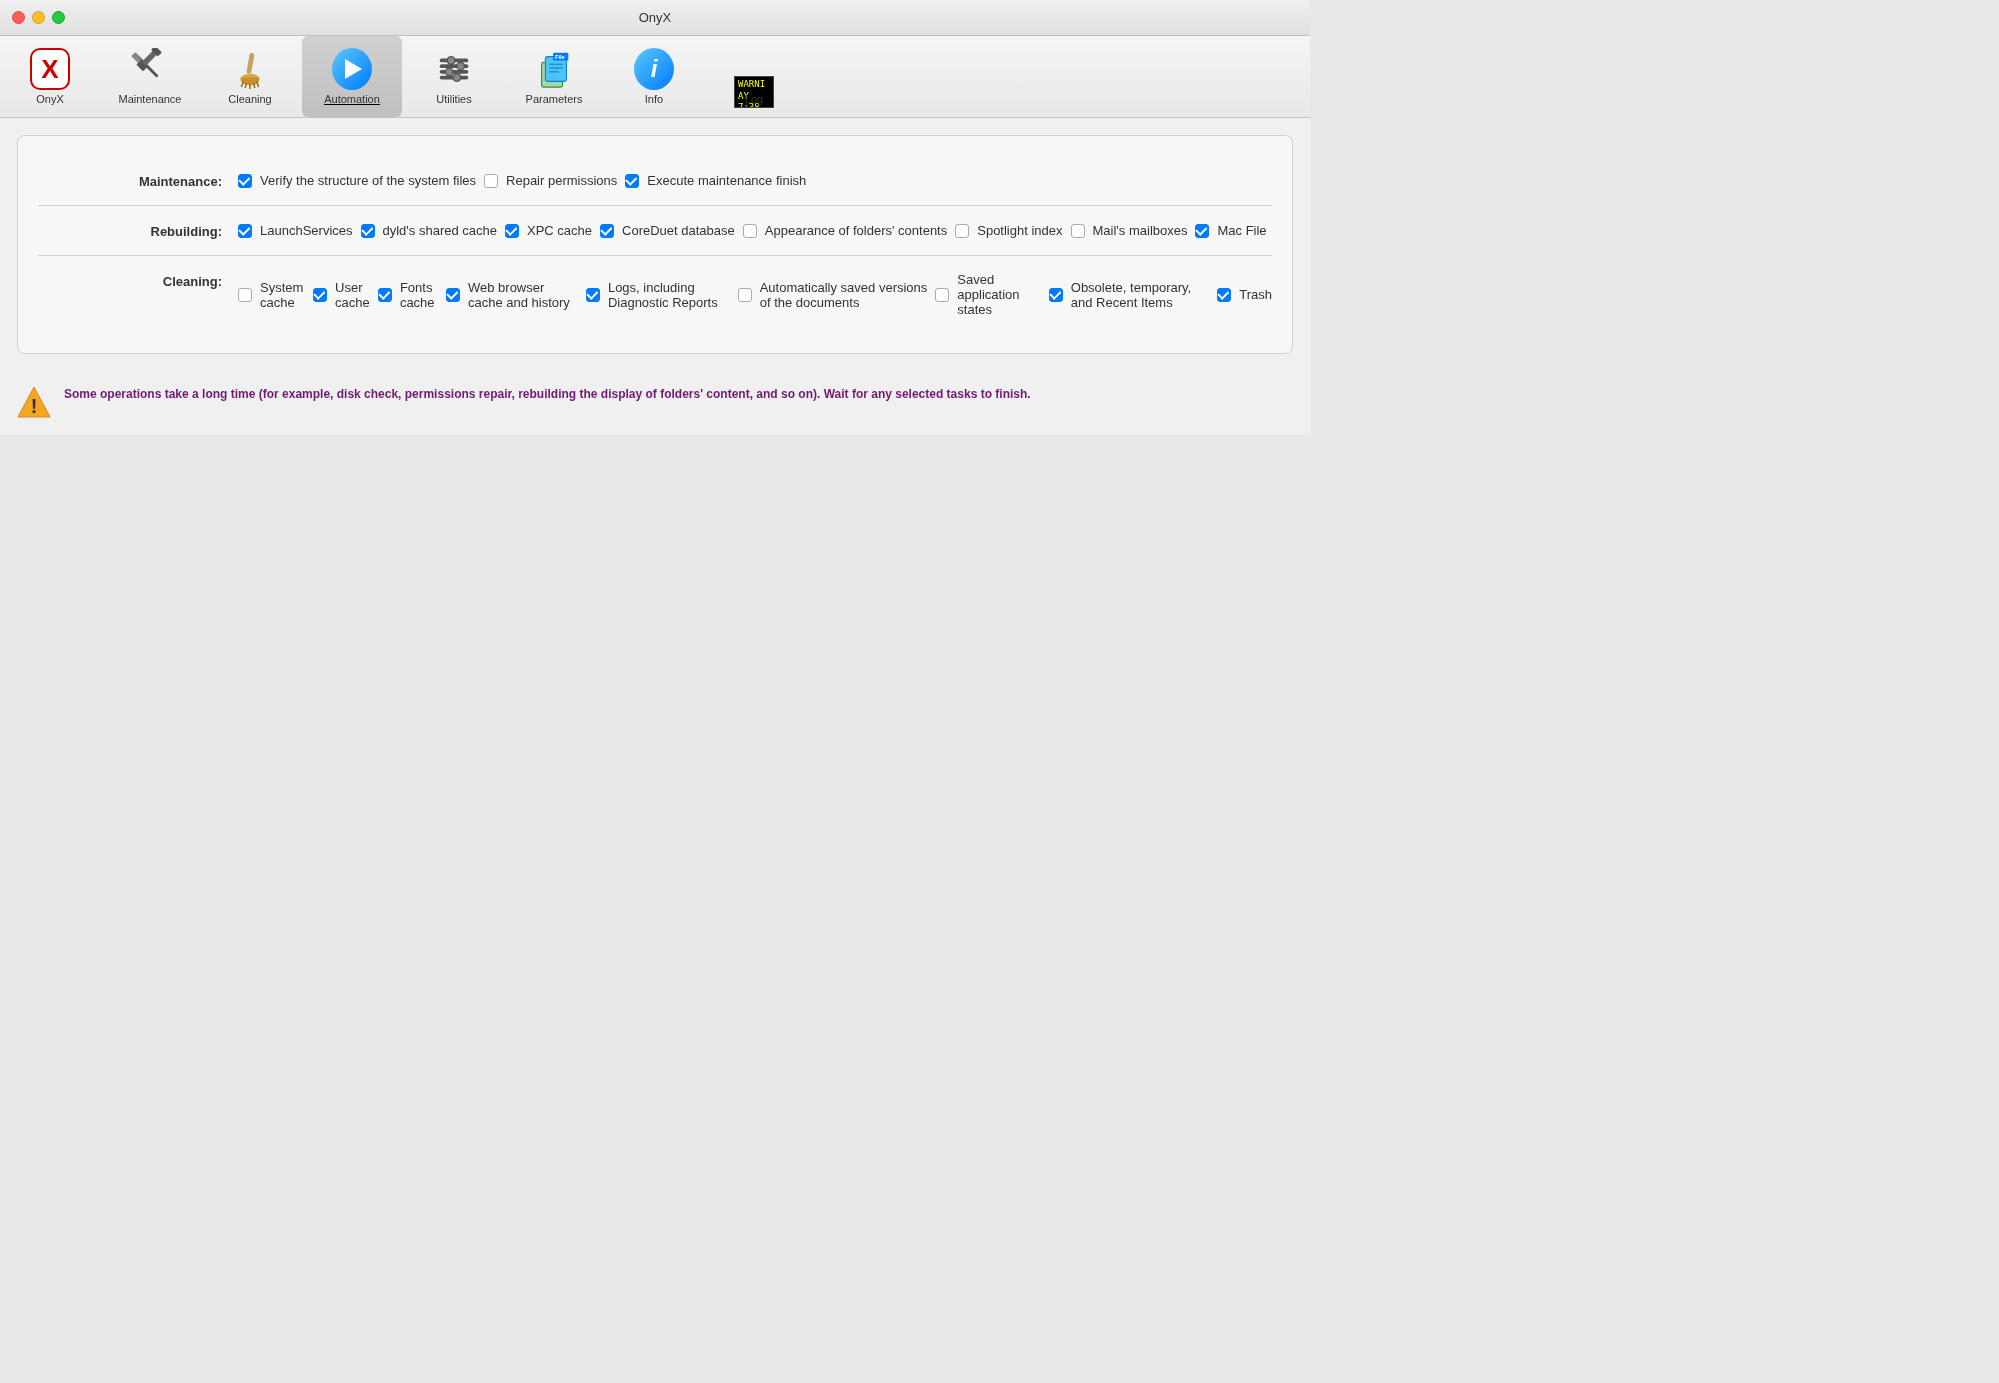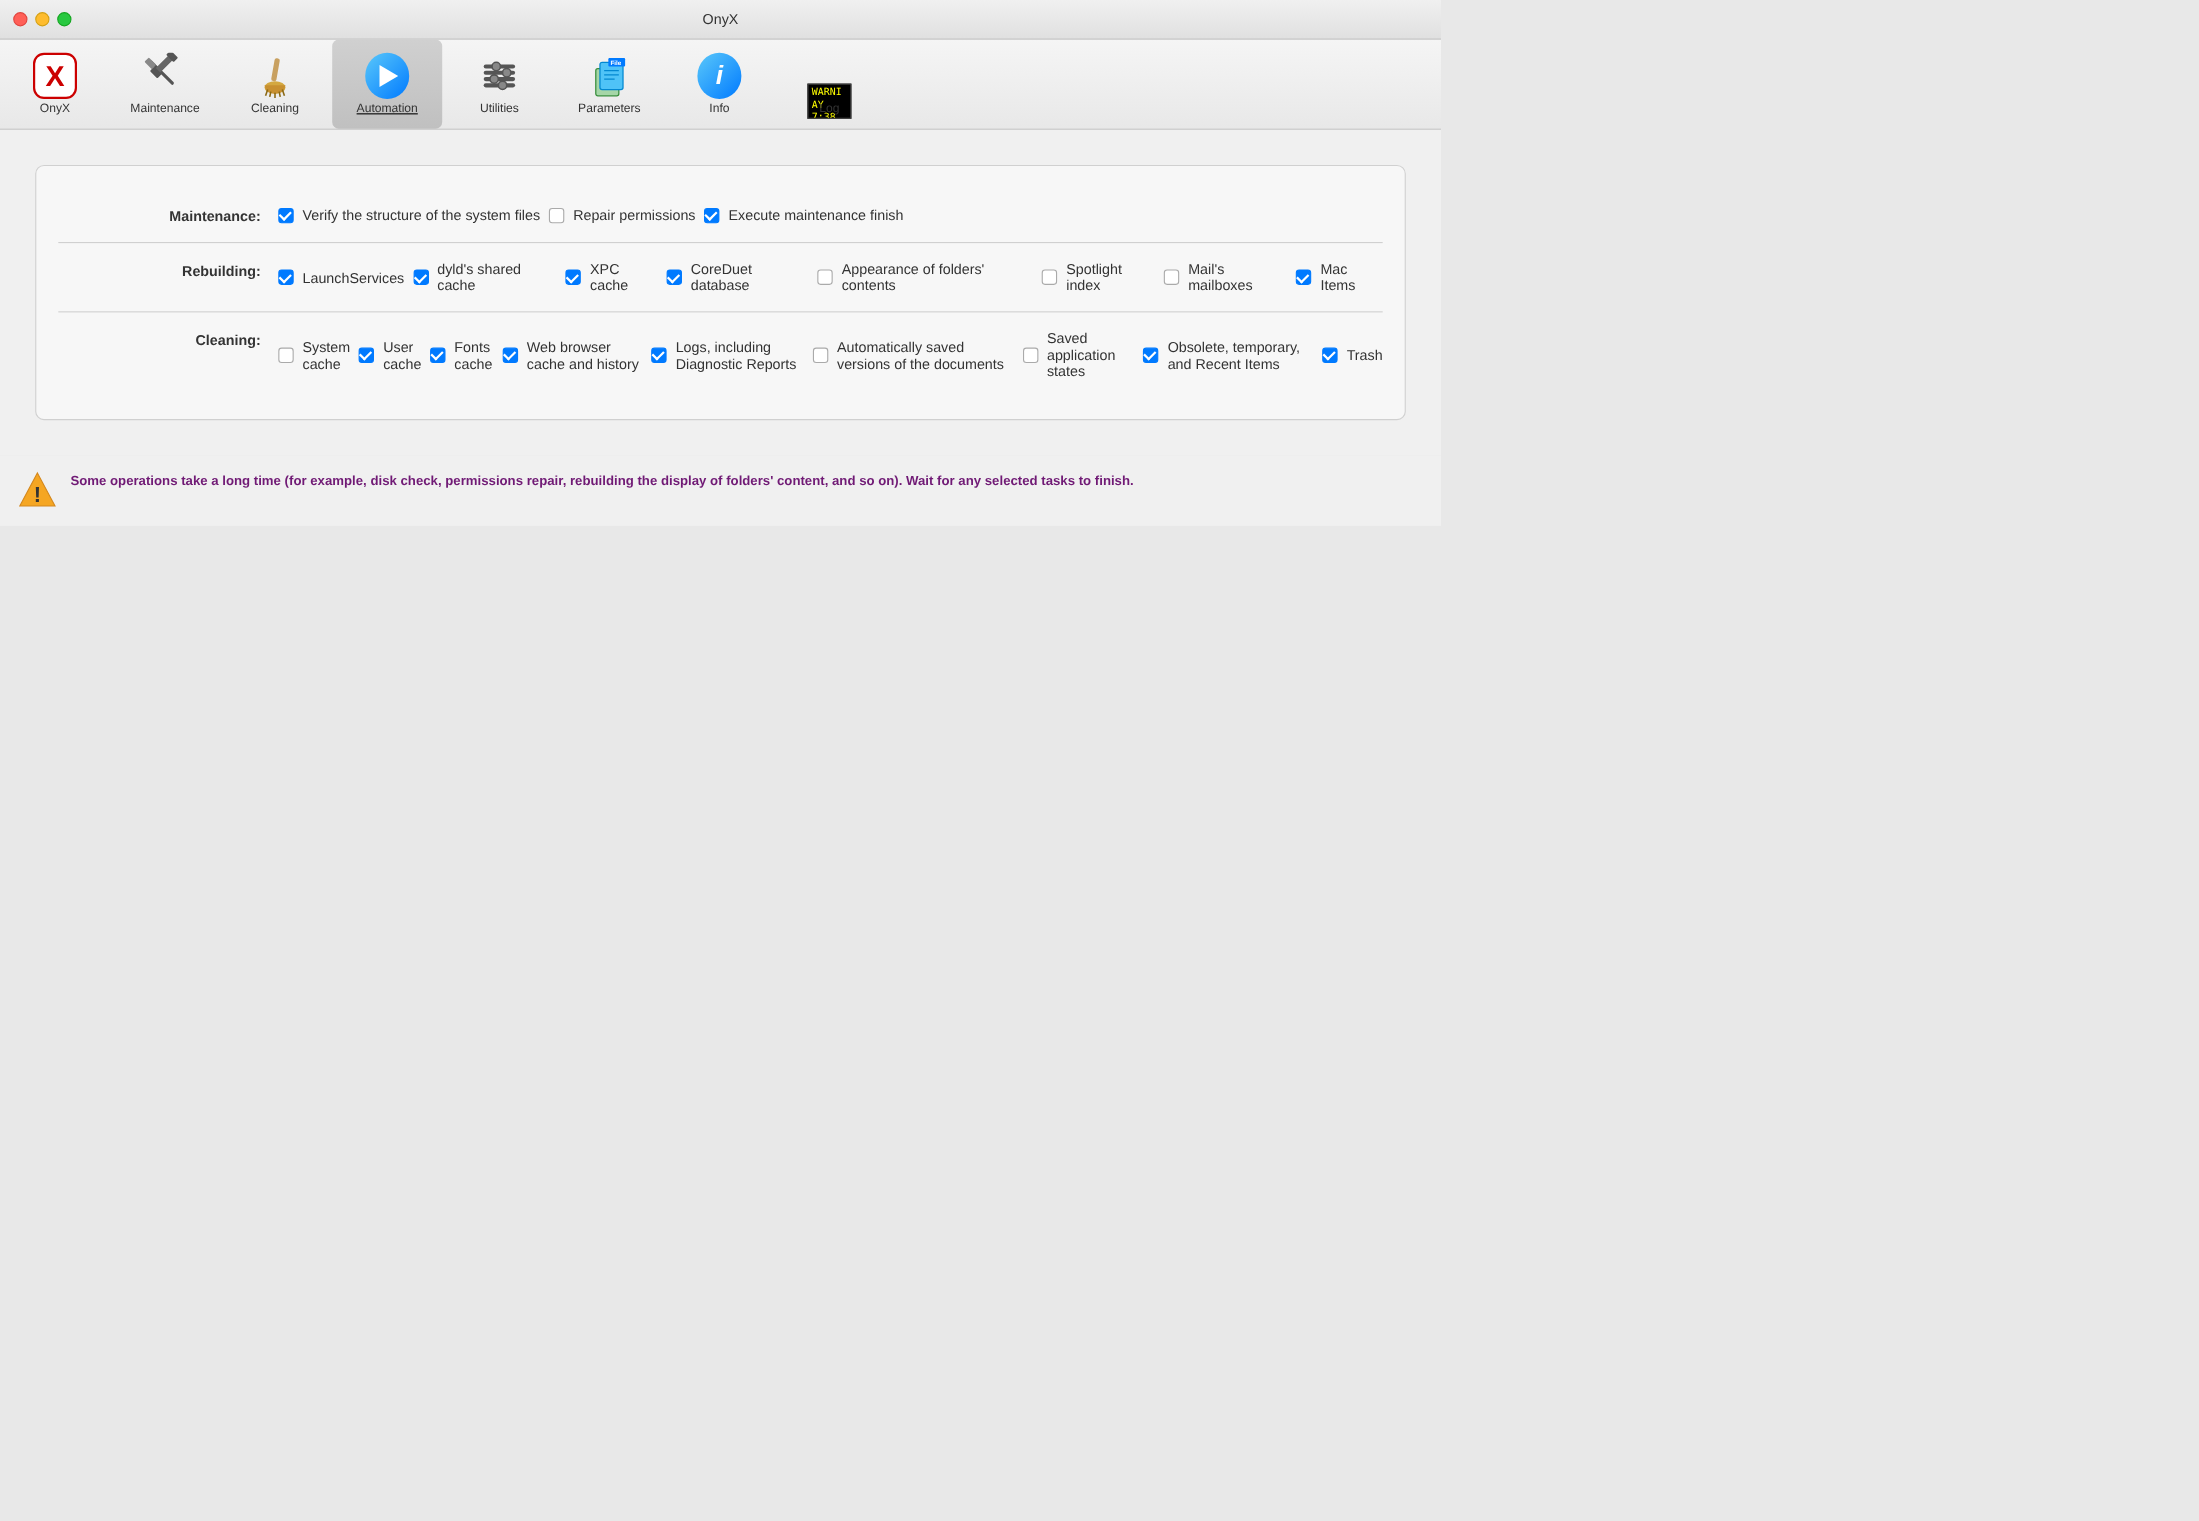--- a/index.html
+++ b/index.html
@@ -157,21 +157,21 @@
       background: #f0f0f0;
       padding: 16px;
       flex: 1;
     }
 
     .main-panel {
       background: #f7f7f7;
       border: 1px solid #d0d0d0;
       border-radius: 8px;
       padding: 20px 20px 20px 20px;
-      margin: 16px;
+      margin: 1px;
     }
 
     .section {
       display: flex;
       padding: 16px 0;
       border-bottom: 1px solid #d0d0d0;
     }
     .section:last-child {
       border-bottom: none;
     }
@@ -422,21 +422,21 @@
         <div class="checkbox-row">
           <div class="checkbox"></div>
           <span>Spotlight index</span>
         </div>
         <div class="checkbox-row">
           <div class="checkbox"></div>
           <span>Mail's mailboxes</span>
         </div>
         <div class="checkbox-row">
           <div class="checkbox checked"></div>
-          <span>Mac Items</span>
+          <span>Mac File</span>
         </div>
 
       </div>
     </div>
 
     <div class="section">
       <div class="section-label">Cleaning:</div>
       <div class="section-items">
 
         <div class="checkbox-row">

